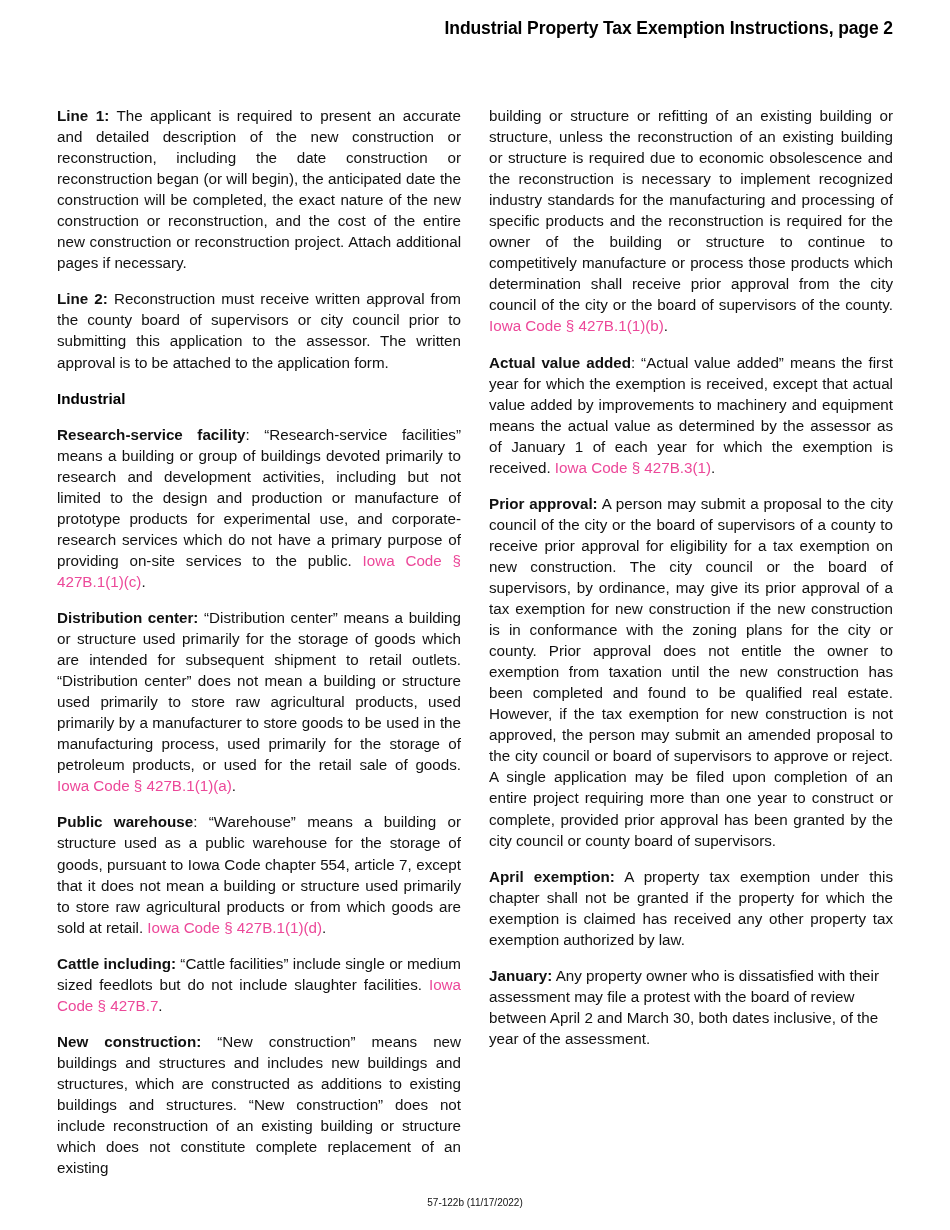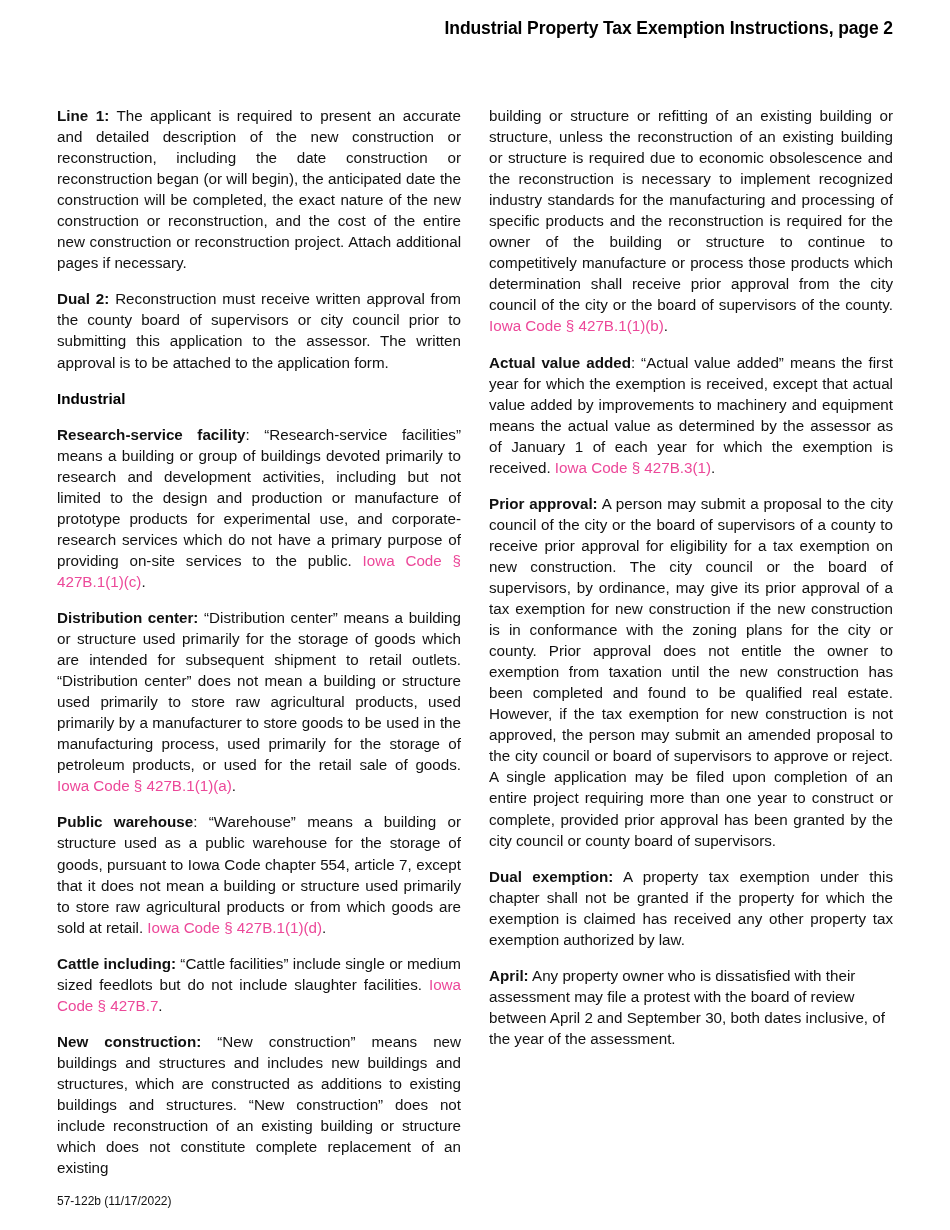--- a/index.html
+++ b/index.html
@@ -71,39 +71,39 @@
     font-size: 15.2px;
     line-height: 1.385;
     font-weight: bold;
     color: #000000;
   }
   .page-footer {
     position: absolute;
     left: 57px;
     right: 57px;
     bottom: 22px;
-    text-align: left;
-    font-size: 12px;
+    text-align: center;
+    font-size: 10px;
     color: #111111;
   }
 </style>
 </head>
 <body>
 
 <div class="page">
 
   <div class="page-header">Industrial Property Tax Exemption Instructions, page 2</div>
 
   <div class="columns">
 
     <div class="col">
 
       <p class="para"><span class="term">Line 1:</span><span> The applicant is required to present an accurate and detailed description of the new construction or reconstruction, including the date construction or reconstruction began (or will begin), the anticipated date the construction will be completed, the exact nature of the new construction or reconstruction, and the cost of the entire new construction or reconstruction project. Attach additional pages if necessary.</span></p>
 
-      <p class="para"><span class="term">Dual 2:</span><span> Reconstruction must receive written approval from the county board of supervisors or city council prior to submitting this application to the assessor. The written approval is to be attached to the application form.</span></p>
+      <p class="para"><span class="term">Line 2:</span><span> Reconstruction must receive written approval from the county board of supervisors or city council prior to submitting this application to the assessor. The written approval is to be attached to the application form.</span></p>
 
       <h2 class="section-heading">Industrial</h2>
 
       <p class="para"><span class="term">Research-service facility</span><span>: “Research-service facilities” means a building or group of buildings devoted primarily to research and development activities, including but not limited to the design and production or manufacture of prototype products for experimental use, and corporate-research services which do not have a primary purpose of providing on-site services to the public. </span><span class="lnk">Iowa Code § 427B.1(1)(c)</span><span>.</span></p>
 
       <p class="para"><span class="term">Distribution center:</span><span> “Distribution center” means a building or structure used primarily for the storage of goods which are intended for subsequent shipment to retail outlets. “Distribution center” does not mean a building or structure used primarily to store raw agricultural products, used primarily by a manufacturer to store goods to be used in the manufacturing process, used primarily for the storage of petroleum products, or used for the retail sale of goods. </span><span class="lnk">Iowa Code § 427B.1(1)(a)</span><span>.</span></p>
 
       <p class="para"><span class="term">Public warehouse</span><span>: “Warehouse” means a building or structure used as a public warehouse for the storage of goods, pursuant to Iowa Code chapter 554, article 7, except that it does not mean a building or structure used primarily to store raw agricultural products or from which goods are sold at retail. </span><span class="lnk">Iowa Code § 427B.1(1)(d)</span><span>.</span></p>
 
       <p class="para"><span class="term">Cattle including:</span><span> “Cattle facilities” include single or medium sized feedlots but do not include slaughter facilities. </span><span class="lnk">Iowa Code § 427B.7</span><span>.</span></p>
@@ -113,23 +113,23 @@
     </div>
 
     <div class="col">
 
       <p class="para"><span>building or structure or refitting of an existing building or structure, unless the reconstruction of an existing building or structure is required due to economic obsolescence and the reconstruction is necessary to implement recognized industry standards for the manufacturing and processing of specific products and the reconstruction is required for the owner of the building or structure to continue to competitively manufacture or process those products which determination shall receive prior approval from the city council of the city or the board of supervisors of the county. </span><span class="lnk">Iowa Code § 427B.1(1)(b)</span><span>.</span></p>
 
       <p class="para"><span class="term">Actual value added</span><span>: “Actual value added” means the first year for which the exemption is received, except that actual value added by improvements to machinery and equipment means the actual value as determined by the assessor as of January 1 of each year for which the exemption is received. </span><span class="lnk">Iowa Code § 427B.3(1)</span><span>.</span></p>
 
       <p class="para"><span class="term">Prior approval:</span><span> A person may submit a proposal to the city council of the city or the board of supervisors of a county to receive prior approval for eligibility for a tax exemption on new construction. The city council or the board of supervisors, by ordinance, may give its prior approval of a tax exemption for new construction if the new construction is in conformance with the zoning plans for the city or county. Prior approval does not entitle the owner to exemption from taxation until the new construction has been completed and found to be qualified real estate. However, if the tax exemption for new construction is not approved, the person may submit an amended proposal to the city council or board of supervisors to approve or reject. A single application may be filed upon completion of an entire project requiring more than one year to construct or complete, provided prior approval has been granted by the city council or county board of supervisors.</span></p>
 
-      <p class="para"><span class="term">Dual exemption:</span><span> A property tax exemption under this chapter shall not be granted if the property for which the exemption is claimed has received any other property tax exemption authorized by law.</span></p>
+      <p class="para"><span class="term">April exemption:</span><span> A property tax exemption under this chapter shall not be granted if the property for which the exemption is claimed has received any other property tax exemption authorized by law.</span></p>
 
-      <p class="para nojustify"><span class="term">April:</span><span> Any property owner who is dissatisfied with their assessment may file a protest with the board of review between April 2 and September 30, both dates inclusive, of the year of the assessment.</span></p>
+      <p class="para nojustify"><span class="term">January:</span><span> Any property owner who is dissatisfied with their assessment may file a protest with the board of review between April 2 and March 30, both dates inclusive, of the year of the assessment.</span></p>
 
     </div>
 
   </div>
 
   <div class="page-footer">57-122b (11/17/2022)</div>
 
 </div>
 
 </body></html>

